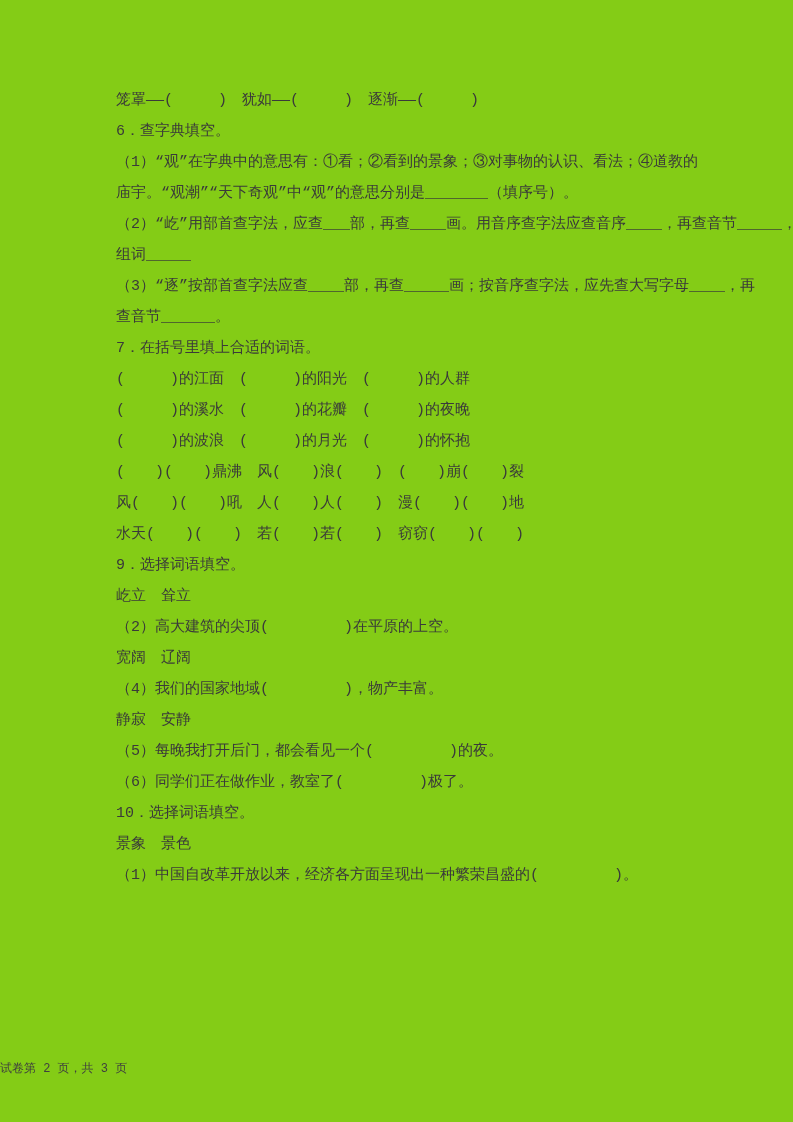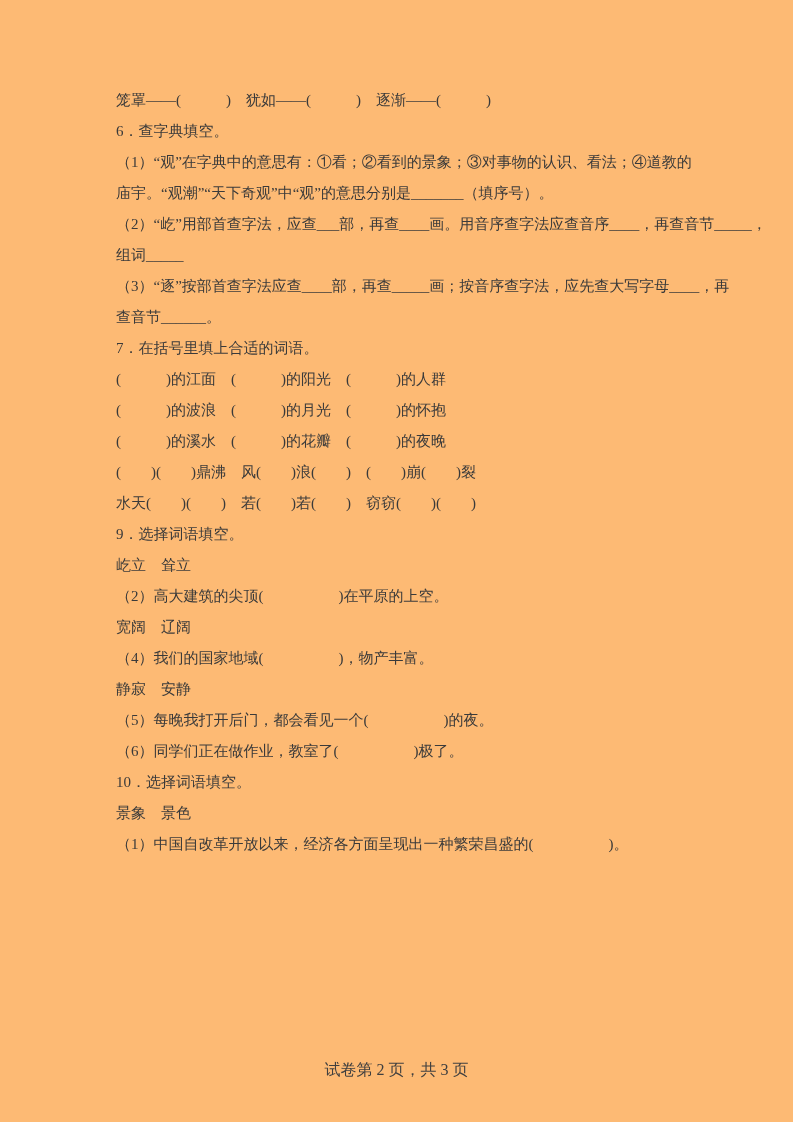--- a/index.html
+++ b/index.html
@@ -4,41 +4,41 @@
 <style>
   html, body {
     margin: 0;
     padding: 0;
     background: #ffffff;
   }
   .page {
     position: relative;
     width: 793px;
     height: 1122px;
-    background: #fdba74;
+    background: #84cc16;
     overflow: hidden;
-    font-family: Liberation Serif, serif;
+    font-family: Liberation Mono, monospace;
     color: #3a3a3a;
   }
   .content {
     padding: 85px 60px 0 116px;
   }
   .line {
     height: 31px;
     line-height: 31px;
     font-size: 15px;
     white-space: nowrap;
   }
   .footer {
     position: absolute;
     left: 0;
     right: 0;
     top: 1060px;
-    text-align: center;
-    font-size: 16px;
+    text-align: left;
+    font-size: 12px;
     color: #3f3f3f;
   }
 </style>
 </head>
 <body>
 
 <div class="page">
   <div class="content">
 
     <div class="line">笼罩——(　　　)　犹如——(　　　)　逐渐——(　　　)</div>
@@ -46,24 +46,25 @@
     <div class="line">6．查字典填空。</div>
     <div class="line">（1）“观”在字典中的意思有：①看；②看到的景象；③对事物的认识、看法；④道教的</div>
     <div class="line">庙宇。“观潮”“天下奇观”中“观”的意思分别是_______（填序号）。</div>
     <div class="line">（2）“屹”用部首查字法，应查___部，再查____画。用音序查字法应查音序____，再查音节_____，</div>
     <div class="line">组词_____</div>
     <div class="line">（3）“逐”按部首查字法应查____部，再查_____画；按音序查字法，应先查大写字母____，再</div>
     <div class="line">查音节______。</div>
 
     <div class="line">7．在括号里填上合适的词语。</div>
     <div class="line">(　　　)的江面　(　　　)的阳光　(　　　)的人群</div>
+    <div class="line">(　　　)的溪水　(　　　)的花瓣　(　　　)的夜晚</div>
     <div class="line">(　　　)的波浪　(　　　)的月光　(　　　)的怀抱</div>
-    <div class="line">(　　　)的溪水　(　　　)的花瓣　(　　　)的夜晚</div>
 
     <div class="line">(　　)(　　)鼎沸　风(　　)浪(　　)　(　　)崩(　　)裂</div>
+    <div class="line">风(　　)(　　)吼　人(　　)人(　　)　漫(　　)(　　)地</div>
     <div class="line">水天(　　)(　　)　若(　　)若(　　)　窃窃(　　)(　　)</div>
 
     <div class="line">9．选择词语填空。</div>
     <div class="line">屹立　耸立</div>
     <div class="line">（2）高大建筑的尖顶(　　　　　)在平原的上空。</div>
     <div class="line">宽阔　辽阔</div>
     <div class="line">（4）我们的国家地域(　　　　　)，物产丰富。</div>
     <div class="line">静寂　安静</div>
     <div class="line">（5）每晚我打开后门，都会看见一个(　　　　　)的夜。</div>
     <div class="line">（6）同学们正在做作业，教室了(　　　　　)极了。</div>

